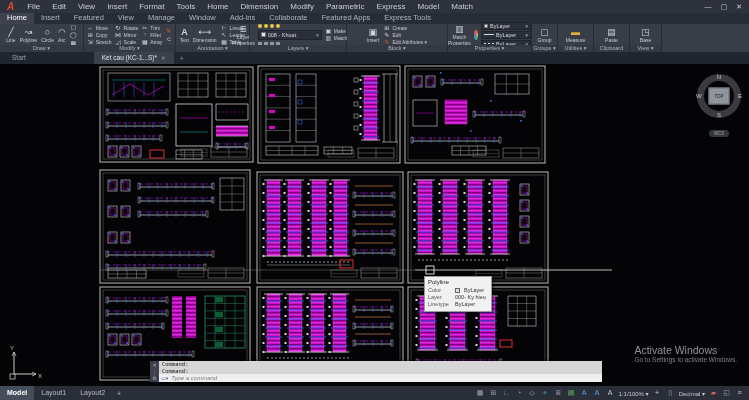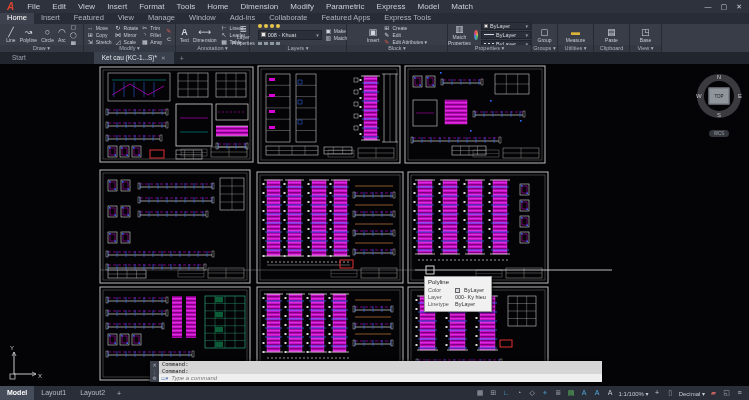--- a/index.html
+++ b/index.html
@@ -1235,20 +1235,24 @@
         <div class="vc-ring"></div>
         <span class="vc-n">N</span>
         <span class="vc-s">S</span>
         <span class="vc-w">W</span>
         <span class="vc-e">E</span>
         <span class="vc-top">TOP</span>
       </div>
       <span class="wcs">WCS</span>
     </div>
 
+    <div class="watermark">
+      <div class="w1">Activate Windows</div>
+      <div class="w2">Go to Settings to activate Windows.</div>
+    </div>
 
     <div class="tooltip">
       <div class="tt-title">Polyline</div>
       <div class="tt-row">
           <span class="tt-label">Color</span>
           <span class="tt-sw"></span>
           <span>ByLayer</span>
         </div>
       <div class="tt-row">
           <span class="tt-label">Layer</span>

